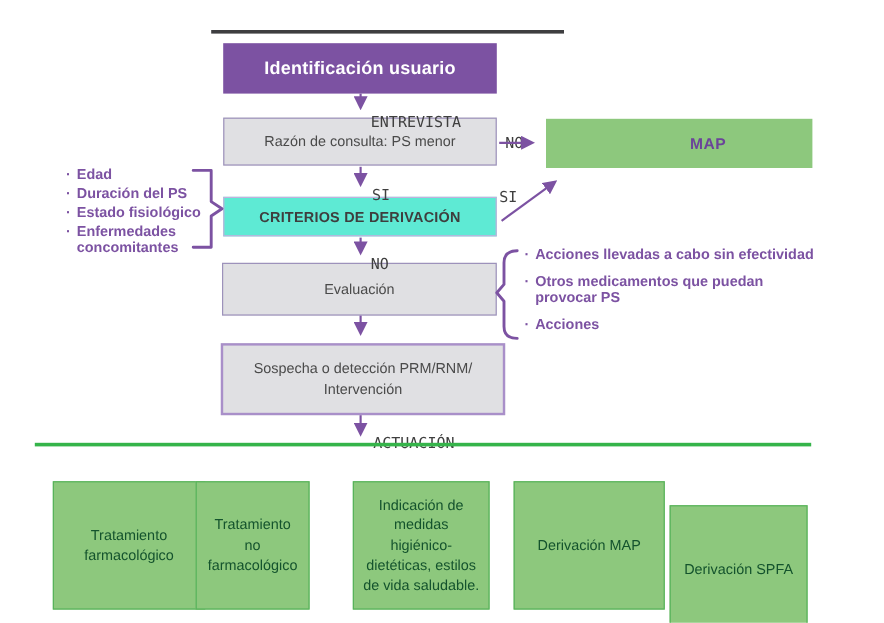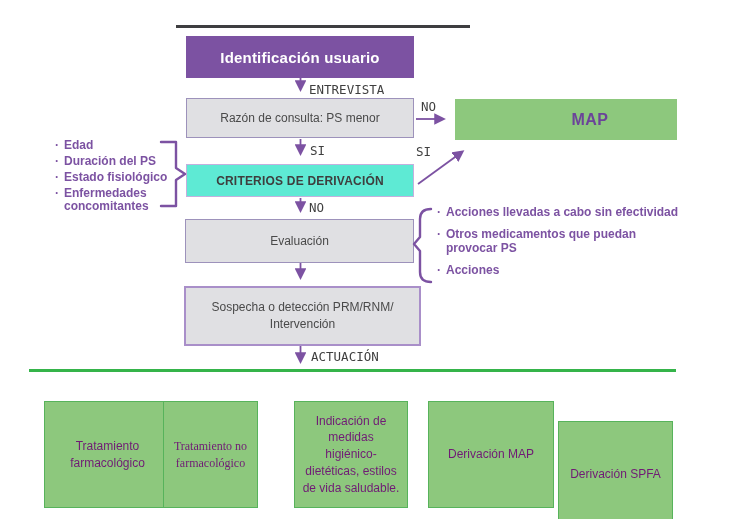--- a/index.html
+++ b/index.html
@@ -19,31 +19,31 @@
 
   .top-line{position:absolute;left:176px;top:25px;width:294px;height:3px;background:#3E3E40;}
 
   .node{position:absolute;display:flex;align-items:center;justify-content:center;
         text-align:center;color:var(--text-dark);font-size:12px;}
   .header-node{left:186px;top:36px;width:228px;height:42px;background:var(--purple);
         color:#ffffff;font-weight:bold;font-size:15px;letter-spacing:.2px;}
   .razon-node{left:186px;top:98px;width:228px;height:40px;background:var(--gray-fill);
         border:1px solid var(--purple-border);}
   .map-node{left:455px;top:99px;width:222px;height:41px;background:var(--green-fill);
-        color:#6B4499;font-weight:bold;font-size:16px;letter-spacing:.4px;padding-left:48px;}
+        color:#6B4499;font-weight:bold;font-size:13px;letter-spacing:.4px;padding-left:48px;}
   .criterios-node{left:186px;top:164px;width:228px;height:33px;background:#5eead4;
         border:1.5px solid var(--criterios-border);font-weight:bold;color:#3E3E3E;
         font-size:12px;letter-spacing:.2px;}
   .evaluacion-node{left:185px;top:219px;width:229px;height:44px;background:var(--gray-fill);
         border:1px solid var(--purple-border);}
   .incidencia-node{left:184px;top:286px;width:237px;height:60px;background:var(--gray-fill);
         border:2px solid var(--incidencia-border);flex-direction:column;line-height:1.4;}
 
   .edge-label{position:absolute;font-family:"DejaVu Sans Mono", monospace;
-        font-size:12.5px;color:#3F3F3F;white-space:nowrap;}
+        font-size:12.5px;color:#3F3F3F;white-space:nowrap;margin-top:12px;}
   .lbl-entrevista{left:309px;top:82px;}
   .lbl-no-map{left:421px;top:99px;}
   .lbl-si-down{left:310px;top:143px;}
   .lbl-si-map{left:416px;top:144px;}
   .lbl-no-down{left:309px;top:200px;}
   .lbl-actuacion{left:311px;top:349px;}
 
   .notes{position:absolute;color:var(--purple);font-weight:600;font-size:12px;}
   .left-notes{left:55px;top:139px;width:122px;line-height:13px;}
   .left-notes .note{margin-bottom:3px;}
@@ -55,24 +55,24 @@
 
   svg.overlay{position:absolute;left:0;top:0;width:737px;height:519px;pointer-events:none;}
   svg.overlay .edge{stroke:var(--purple);stroke-width:1.8;fill:none;}
   svg.overlay .bracket{stroke:var(--purple);stroke-width:2.4;fill:none;
         stroke-linejoin:round;stroke-linecap:round;}
   svg.overlay .ah{fill:var(--purple);}
 
   .green-line{position:absolute;left:29px;top:369px;width:647px;height:3px;background:var(--green-line);}
 
   .outcome{position:absolute;top:401px;height:107px;background:var(--green-fill);
-        border:1.5px solid var(--green-border);color:#701a75;font-size:12px;line-height:1.4;
+        border:1.5px solid var(--green-border);color:#14532d;font-size:12px;line-height:1.4;
         display:flex;align-items:center;justify-content:center;text-align:center;padding:0 8px;}
   .o1{left:44px;width:127px;}
-  .o2{left:163px;width:95px;font-family:Liberation Serif, serif;}
+  .o2{left:163px;width:95px;}
   .o3{left:294px;width:114px;padding:0 7px;}
   .o4{left:428px;width:126px;}
   .o5{left:558px;width:115px;margin-top:20px;}
 </style>
 </head>
 <body>
 
 <div class="stage">
 
   <div class="top-line"></div>

